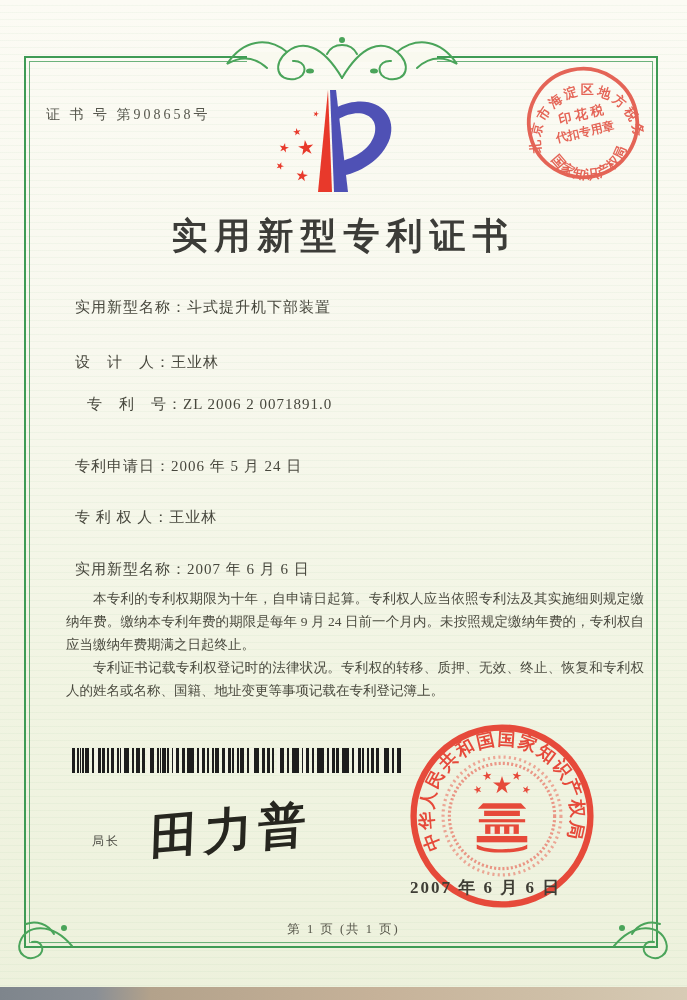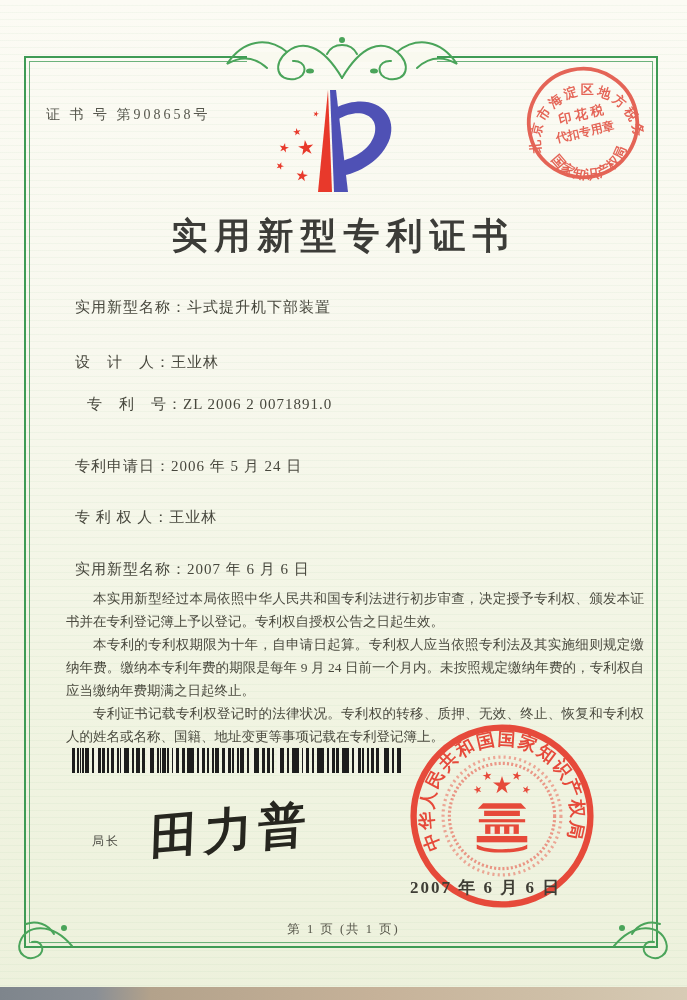--- a/index.html
+++ b/index.html
@@ -160,21 +160,20 @@
     </div>
     <div class="field-row fr4">
       <span class="field-label">专 利 权 人：</span><span>王业林</span>
     </div>
     <div class="field-row fr5">
       <span class="field-label">实用新型名称：</span><span>2007 年 6 月 6 日</span>
     </div>
   </div>
 
   <div class="body-text">
-    <p>本实用新型经过本局依照中华人民共和国专利法进行初步审查，决定授予专利权、颁发本证书并在专利登记簿上予以登记。专利权自授权公告之日起生效。</p>
     <p>本专利的专利权期限为十年，自申请日起算。专利权人应当依照专利法及其实施细则规定缴纳年费。缴纳本专利年费的期限是每年 9 月 24 日前一个月内。未按照规定缴纳年费的，专利权自应当缴纳年费期满之日起终止。</p>
     <p>专利证书记载专利权登记时的法律状况。专利权的转移、质押、无效、终止、恢复和专利权人的姓名或名称、国籍、地址变更等事项记载在专利登记簿上。</p>
   </div>
 
   <div class="barcode"></div>
 
   <div class="director">局长</div>
   <div class="signature">田力普</div>
 
   <svg class="seal" viewBox="0 0 190 190">

